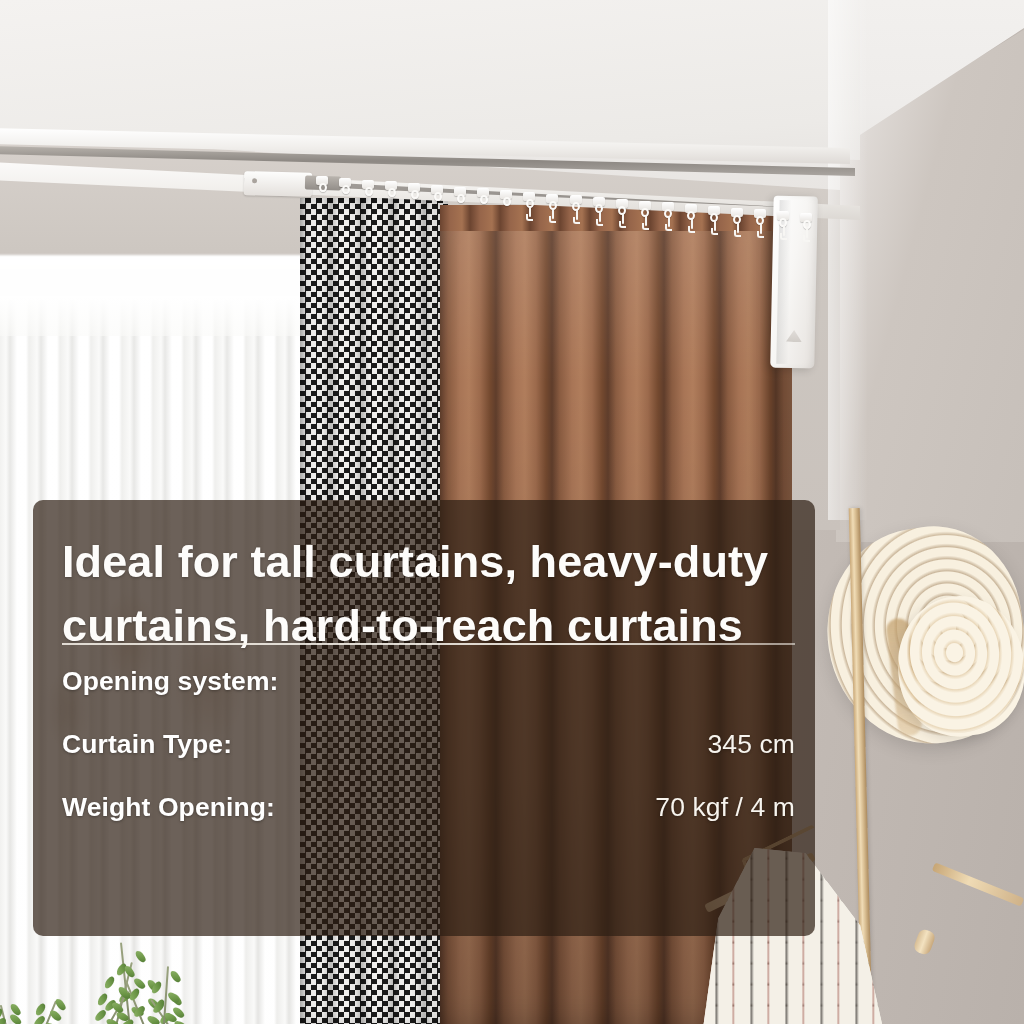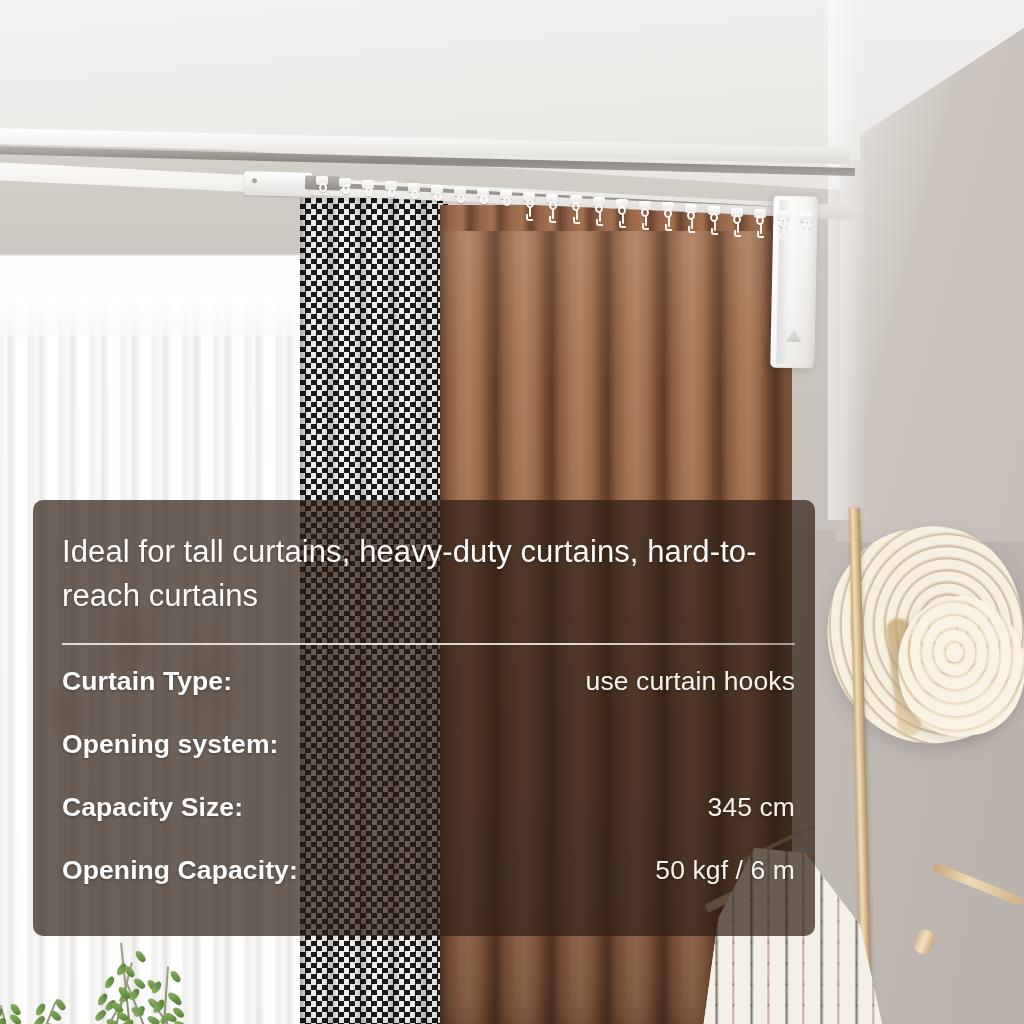--- a/index.html
+++ b/index.html
@@ -267,21 +267,21 @@
 
   
   .overlay {
     position:absolute; left:33px; top:500px; width:782px; height:436px;
     background:rgba(46,30,18,.70);
     border-radius:10px;
     backdrop-filter:saturate(.9);
   }
   .overlay-inner { position:absolute; inset:0; padding:30px 20px 0 29px; }
   .headline {
-    color:#fdfcfa; font-size:31px; font-weight:400; line-height:1.42;
+    color:#fdfcfa; font-size:45px; font-weight:700; line-height:1.42;
     letter-spacing:.1px; max-width:740px;
     text-shadow:0 1px 3px rgba(0,0,0,.30);
   }
   .divider {
     position:absolute; left:29px; top:143px; width:733px; height:2px;
     background:linear-gradient(90deg,rgba(250,246,238,.82),rgba(250,246,238,.86) 70%,rgba(250,246,238,.55));
   }
   .spec-list { position:absolute; left:29px; top:166px; width:733px; }
   .spec-row {
     display:flex; align-items:baseline; justify-content:space-between;
@@ -501,30 +501,26 @@
       <div class="leaf" style="left: 189.44px; top: 43.2857px; transform: rotate(58deg);"></div>
     </div>
 
   <div class="overlay">
     <div class="overlay-inner">
       <div class="headline">Ideal for tall curtains, heavy-duty curtains, hard-to-reach curtains</div>
     </div>
     <div class="divider"></div>
     <div class="spec-list" id="spec-list">
         <div class="spec-row">
-          <div class="spec-label">Curtain Type:</div>
-          <div class="spec-value">use curtain hooks</div>
-        </div>
-        <div class="spec-row">
           <div class="spec-label">Opening system:</div>
         </div>
         <div class="spec-row">
-          <div class="spec-label">Capacity Size:</div>
+          <div class="spec-label">Curtain Type:</div>
           <div class="spec-value">345 cm</div>
         </div>
         <div class="spec-row">
-          <div class="spec-label">Opening Capacity:</div>
-          <div class="spec-value">50 kgf / 6 m</div>
+          <div class="spec-label">Weight Opening:</div>
+          <div class="spec-value">70 kgf / 4 m</div>
         </div>
       </div>
   </div>
 
 </div>
 
 </body></html>

